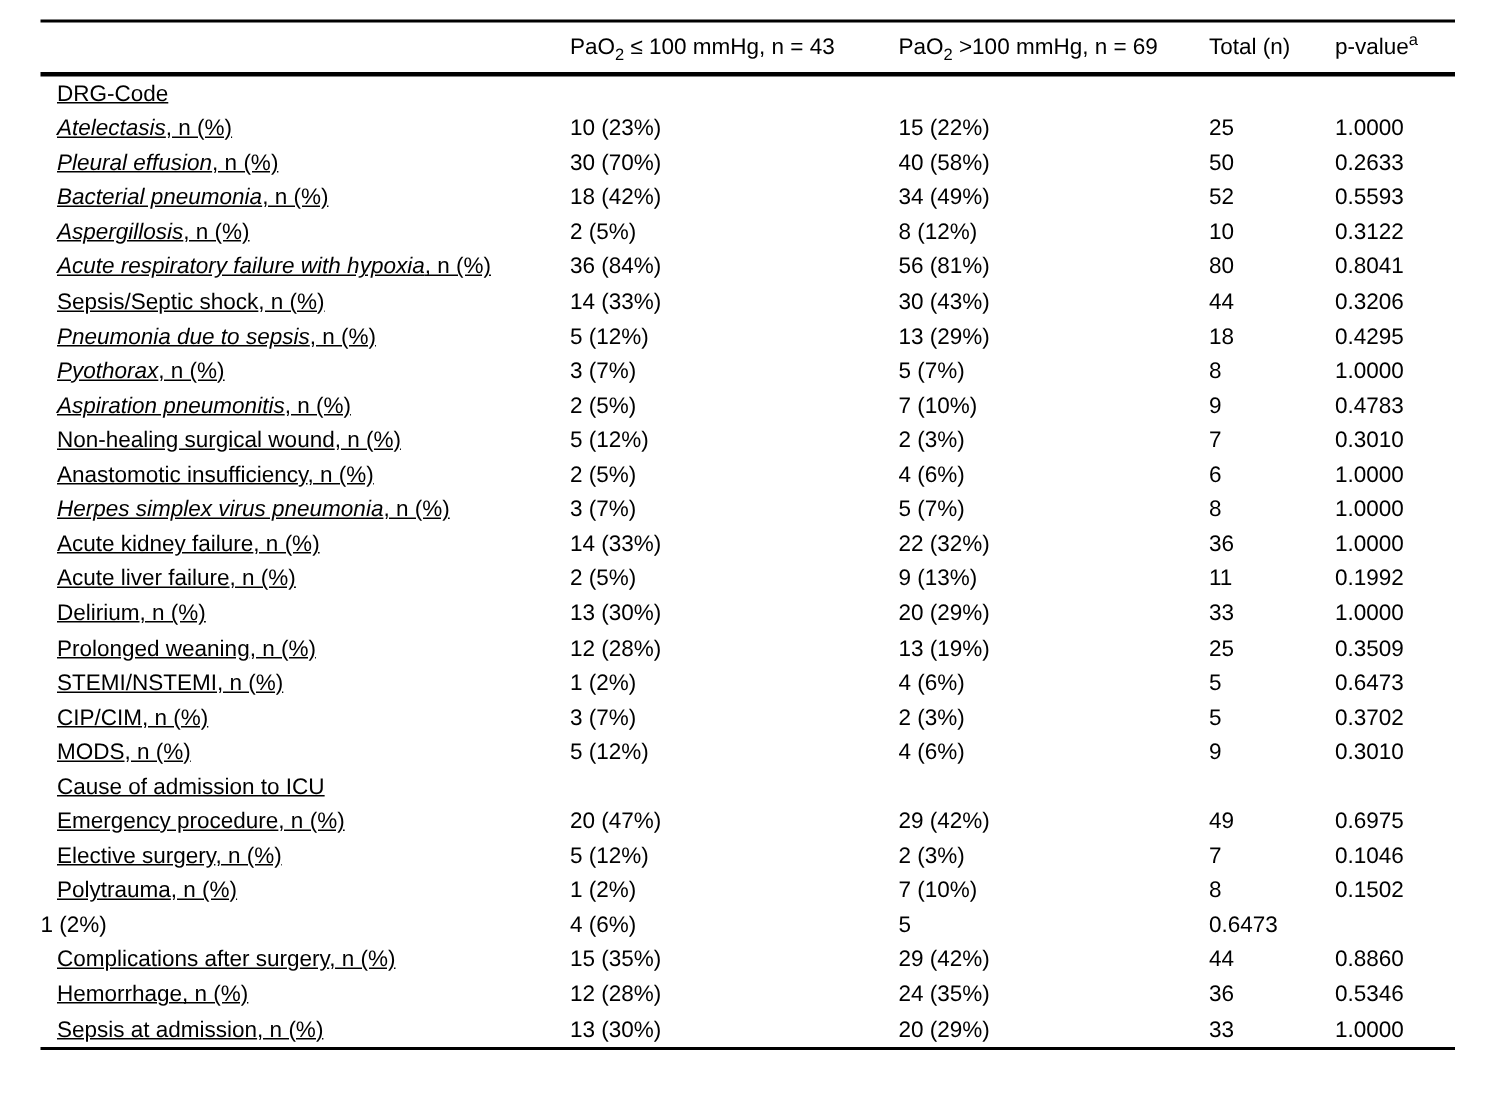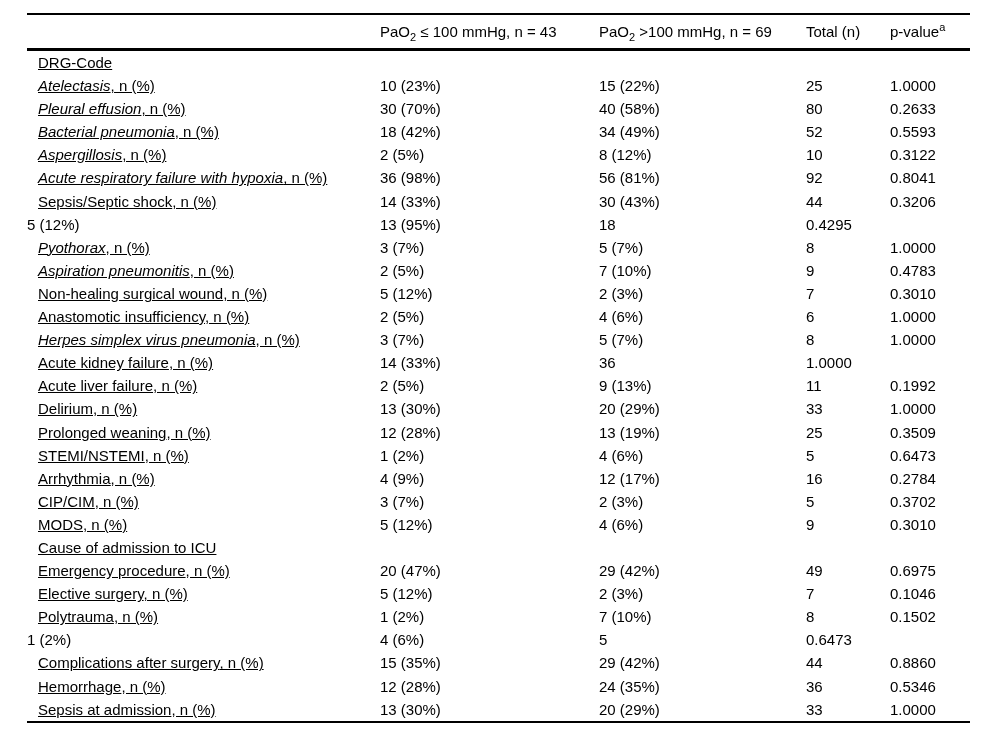--- a/index.html
+++ b/index.html
@@ -94,54 +94,55 @@
           <div class="c c1"><span class="it">Atelectasis</span><span>, n (%)</span></div>
           <div class="c c2">10 (23%)</div>
           <div class="c c3">15 (22%)</div>
           <div class="c c4">25</div>
           <div class="c c5">1.0000</div>
         </div>
         <div class="trow">
           <div class="c c1"><span class="it">Pleural effusion</span><span>, n (%)</span></div>
           <div class="c c2">30 (70%)</div>
           <div class="c c3">40 (58%)</div>
-          <div class="c c4">80</div>
+          <div class="c c4">50</div>
           <div class="c c5">0.2633</div>
         </div>
         <div class="trow">
           <div class="c c1"><span class="it">Bacterial pneumonia</span><span>, n (%)</span></div>
           <div class="c c2">18 (42%)</div>
           <div class="c c3">34 (49%)</div>
           <div class="c c4">52</div>
           <div class="c c5">0.5593</div>
         </div>
         <div class="trow">
           <div class="c c1"><span class="it">Aspergillosis</span><span>, n (%)</span></div>
           <div class="c c2">2 (5%)</div>
           <div class="c c3">8 (12%)</div>
           <div class="c c4">10</div>
           <div class="c c5">0.3122</div>
         </div>
         <div class="trow">
           <div class="c c1"><span class="it">Acute respiratory failure with hypoxia</span><span>, n (%)</span></div>
-          <div class="c c2">36 (98%)</div>
+          <div class="c c2">36 (84%)</div>
           <div class="c c3">56 (81%)</div>
-          <div class="c c4">92</div>
+          <div class="c c4">80</div>
           <div class="c c5">0.8041</div>
         </div>
         <div class="trow">
           <div class="c c1"><span>Sepsis/Septic shock</span><span>, n (%)</span></div>
           <div class="c c2">14 (33%)</div>
           <div class="c c3">30 (43%)</div>
           <div class="c c4">44</div>
           <div class="c c5">0.3206</div>
         </div>
         <div class="trow">
-          <div class="c c2">5 (12%)</div>
-          <div class="c c3">13 (95%)</div>
+          <div class="c c1"><span class="it">Pneumonia due to sepsis</span><span>, n (%)</span></div>
+          <div class="c c2">5 (12%)</div>
+          <div class="c c3">13 (29%)</div>
           <div class="c c4">18</div>
           <div class="c c5">0.4295</div>
         </div>
         <div class="trow">
           <div class="c c1"><span class="it">Pyothorax</span><span>, n (%)</span></div>
           <div class="c c2">3 (7%)</div>
           <div class="c c3">5 (7%)</div>
           <div class="c c4">8</div>
           <div class="c c5">1.0000</div>
         </div>
@@ -169,20 +170,21 @@
         <div class="trow">
           <div class="c c1"><span class="it">Herpes simplex virus pneumonia</span><span>, n (%)</span></div>
           <div class="c c2">3 (7%)</div>
           <div class="c c3">5 (7%)</div>
           <div class="c c4">8</div>
           <div class="c c5">1.0000</div>
         </div>
         <div class="trow">
           <div class="c c1"><span>Acute kidney failure</span><span>, n (%)</span></div>
           <div class="c c2">14 (33%)</div>
+          <div class="c c3">22 (32%)</div>
           <div class="c c4">36</div>
           <div class="c c5">1.0000</div>
         </div>
         <div class="trow">
           <div class="c c1"><span>Acute liver failure</span><span>, n (%)</span></div>
           <div class="c c2">2 (5%)</div>
           <div class="c c3">9 (13%)</div>
           <div class="c c4">11</div>
           <div class="c c5">0.1992</div>
         </div>
@@ -201,27 +203,20 @@
           <div class="c c5">0.3509</div>
         </div>
         <div class="trow">
           <div class="c c1"><span>STEMI/NSTEMI</span><span>, n (%)</span></div>
           <div class="c c2">1 (2%)</div>
           <div class="c c3">4 (6%)</div>
           <div class="c c4">5</div>
           <div class="c c5">0.6473</div>
         </div>
         <div class="trow">
-          <div class="c c1"><span>Arrhythmia</span><span>, n (%)</span></div>
-          <div class="c c2">4 (9%)</div>
-          <div class="c c3">12 (17%)</div>
-          <div class="c c4">16</div>
-          <div class="c c5">0.2784</div>
-        </div>
-        <div class="trow">
           <div class="c c1"><span>CIP/CIM</span><span>, n (%)</span></div>
           <div class="c c2">3 (7%)</div>
           <div class="c c3">2 (3%)</div>
           <div class="c c4">5</div>
           <div class="c c5">0.3702</div>
         </div>
         <div class="trow">
           <div class="c c1"><span>MODS</span><span>, n (%)</span></div>
           <div class="c c2">5 (12%)</div>
           <div class="c c3">4 (6%)</div>

